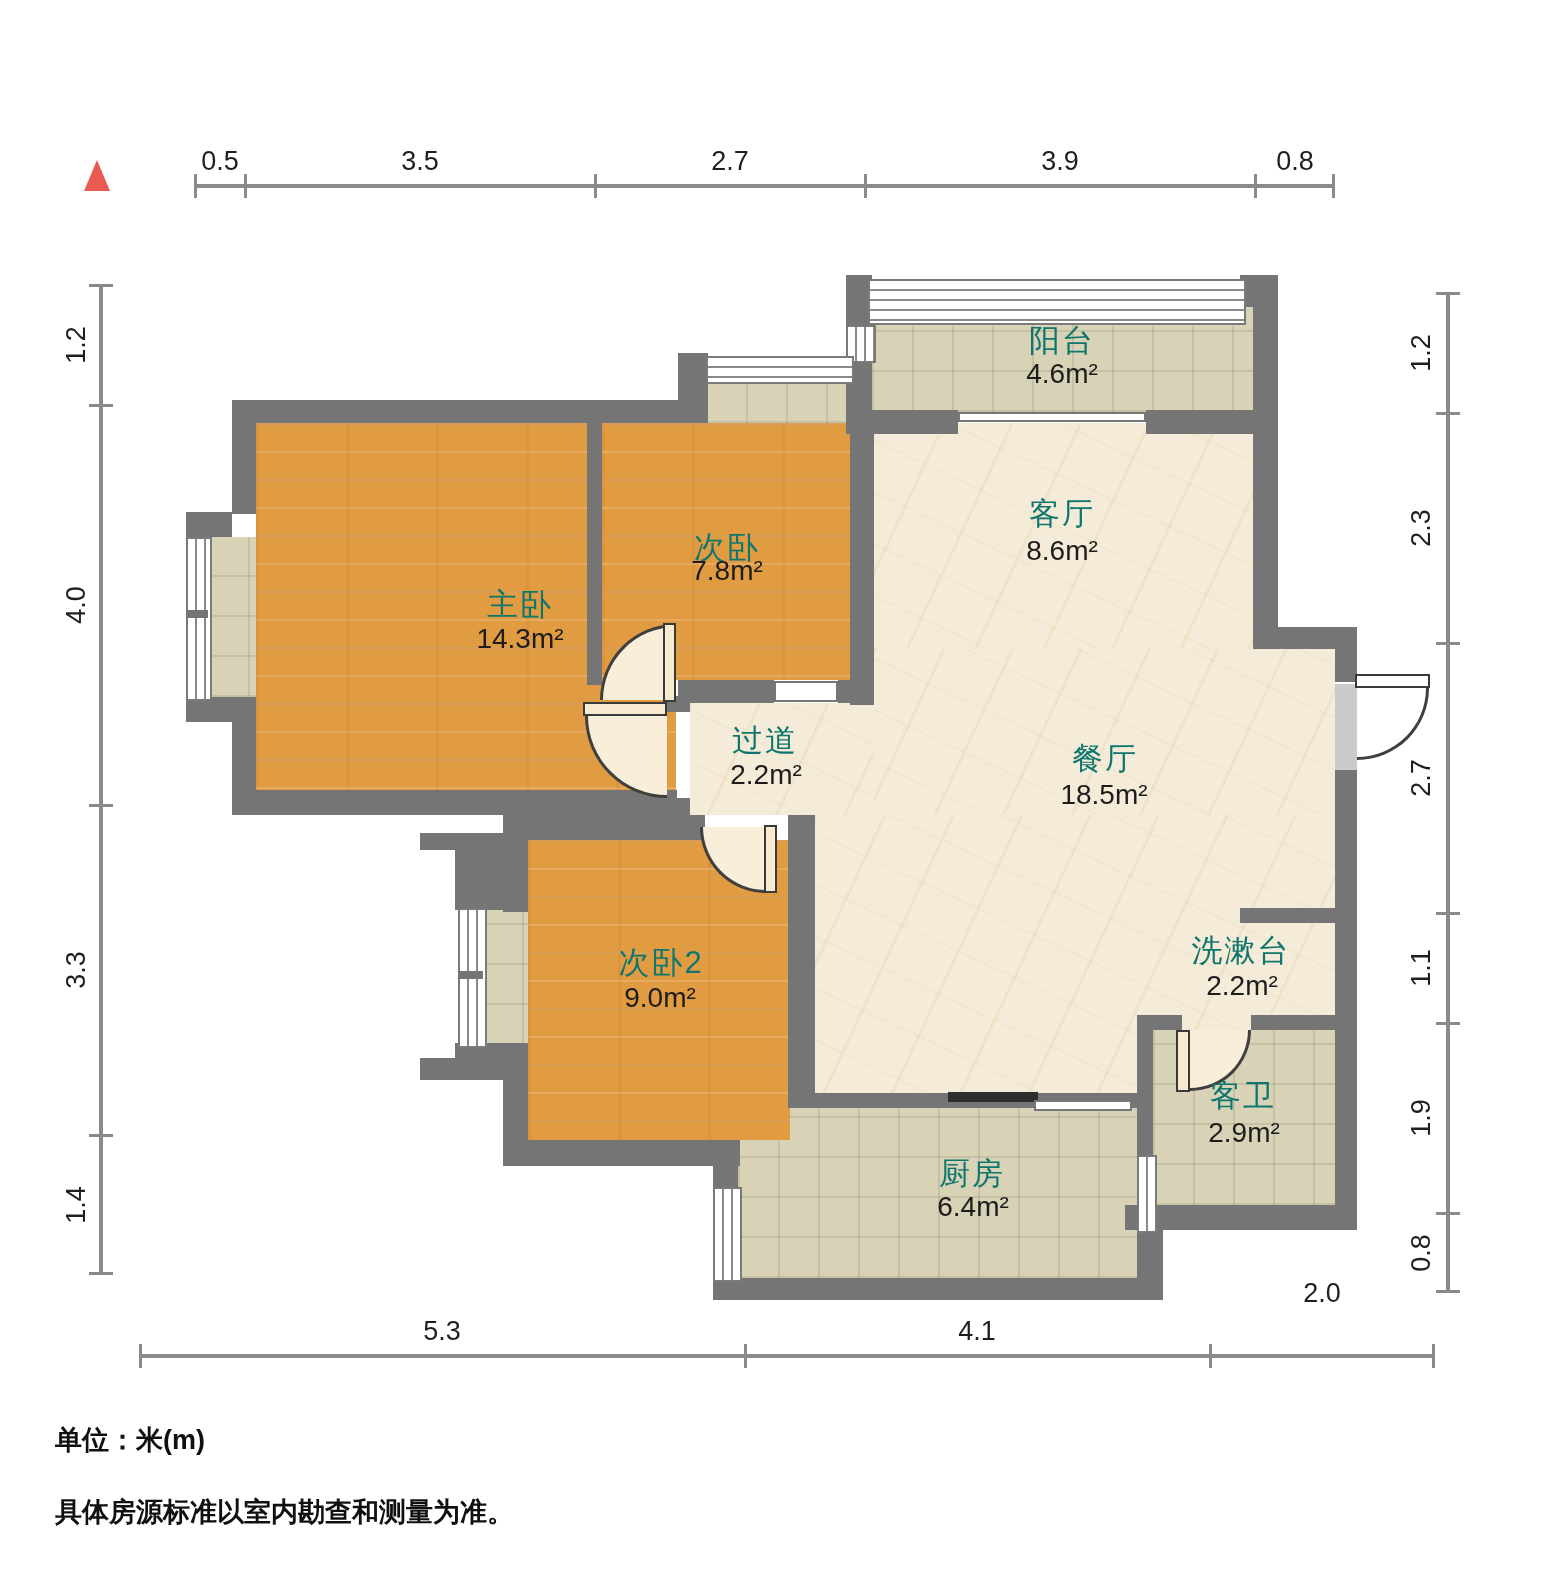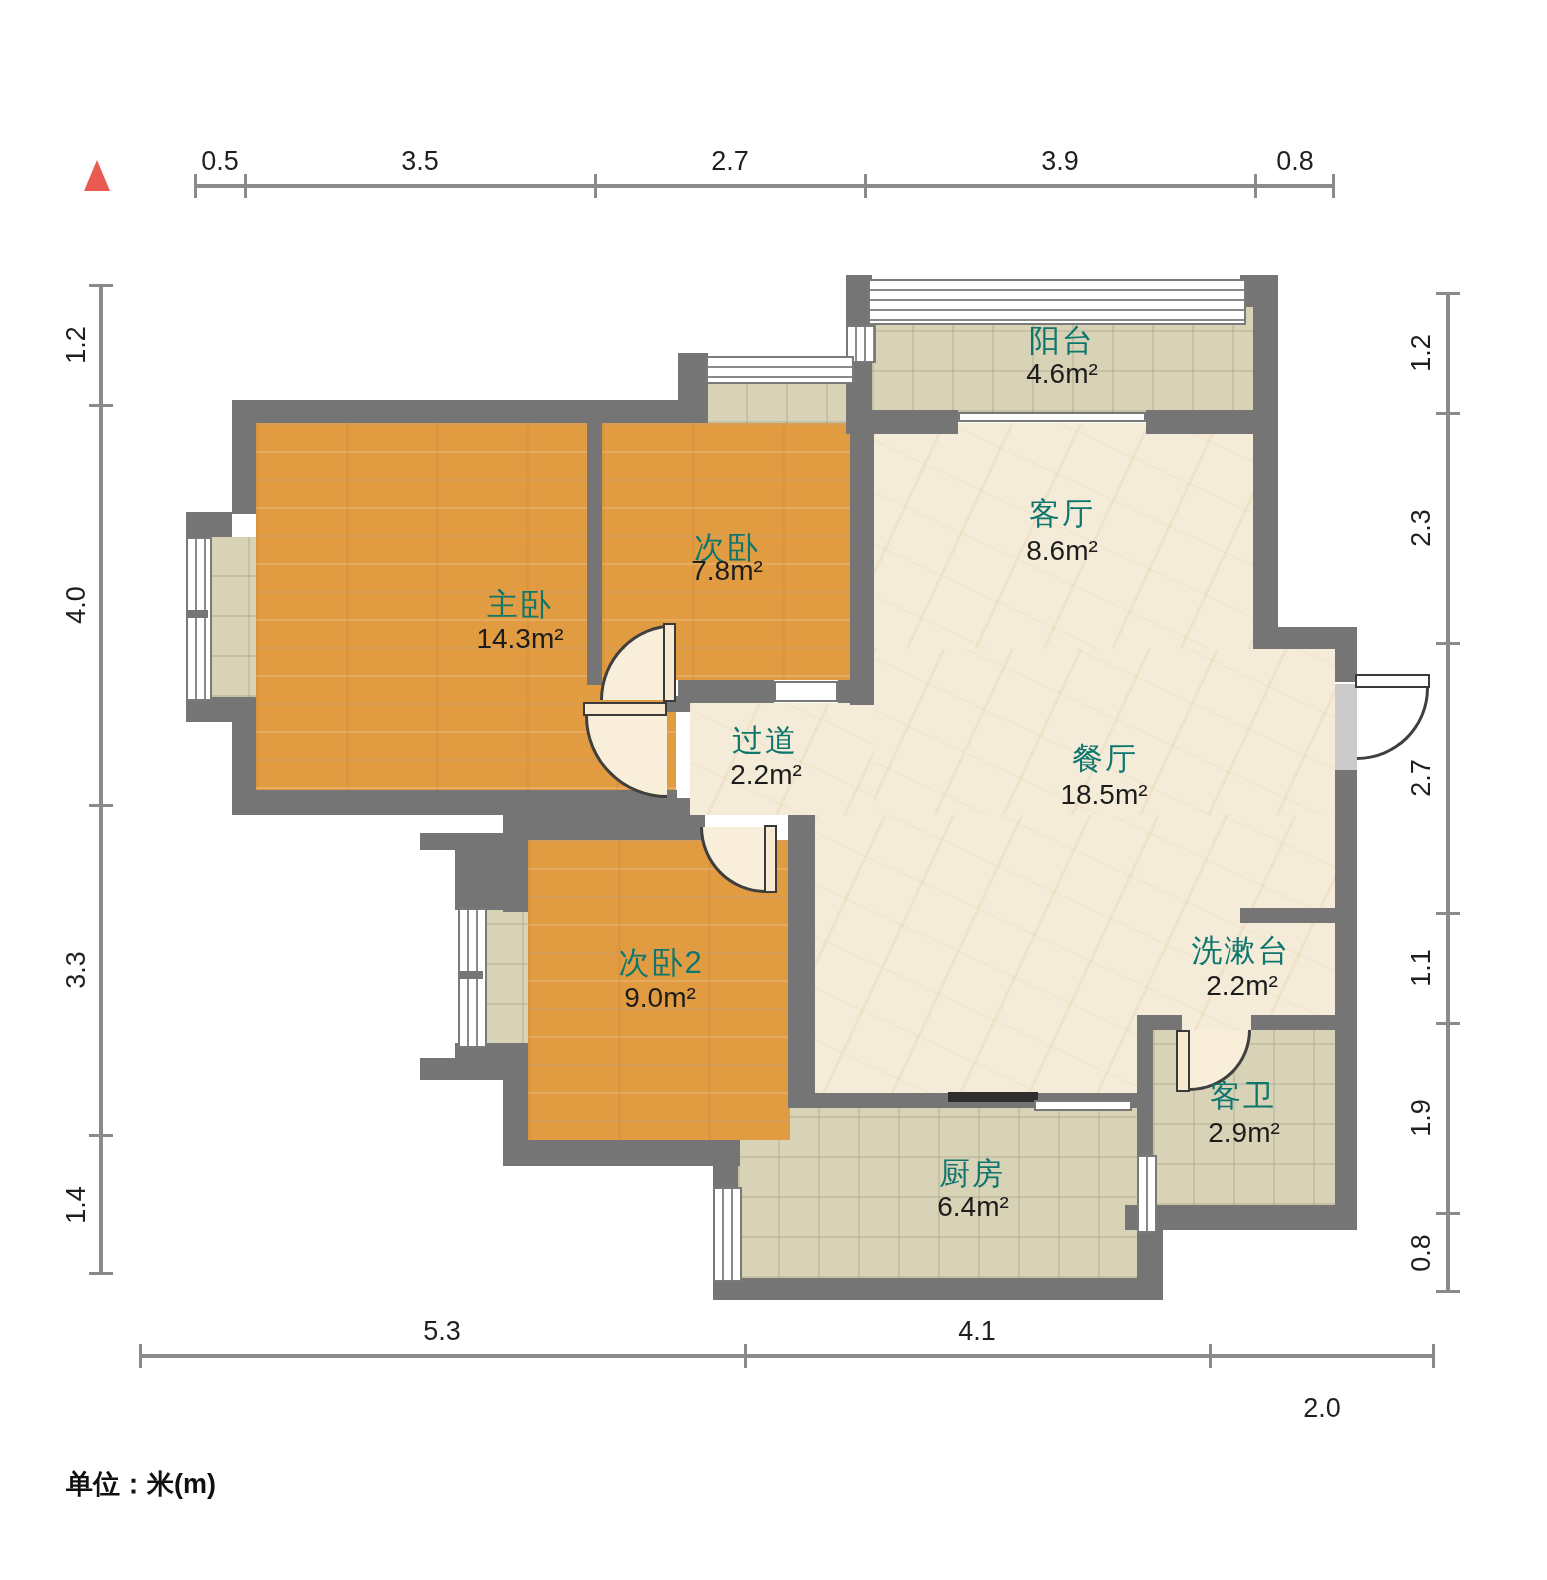--- a/index.html
+++ b/index.html
@@ -208,17 +208,18 @@
   <div class="dim-label-rot" style="left:1421px;top:1118px;">1.9</div>
   <div class="dim-label-rot" style="left:1421px;top:1253px;">0.8</div>
 
   <div class="dimline" style="left:140px;top:1354px;width:1295px;height:4px;"></div>
   <div class="tick-v" style="left:139px;top:1344px;"></div>
   <div class="tick-v" style="left:744px;top:1344px;"></div>
   <div class="tick-v" style="left:1209px;top:1344px;"></div>
   <div class="tick-v" style="left:1432px;top:1344px;"></div>
   <div class="dim-label" style="left:442px;top:1331px;">5.3</div>
   <div class="dim-label" style="left:977px;top:1331px;">4.1</div>
-  <div class="dim-label" style="left:1322px;top:1408px;">2.0</div>
-
-  <div class="footer-line" style="left:66px;top:1422px;margin-top:44px;">单位：米(m)</div>
+  <div class="dim-label" style="left:1322px;top:1293px;">2.0</div>
+
+  <div class="footer-line" style="left:55px;top:1422px;">单位：米(m)</div>
+  <div class="footer-line" style="left:55px;top:1494px;">具体房源标准以室内勘查和测量为准。</div>
 
 </div>
 
 </body></html>

